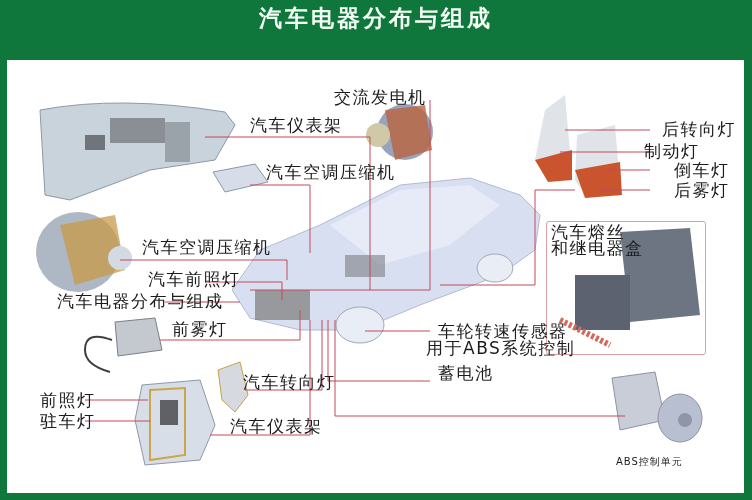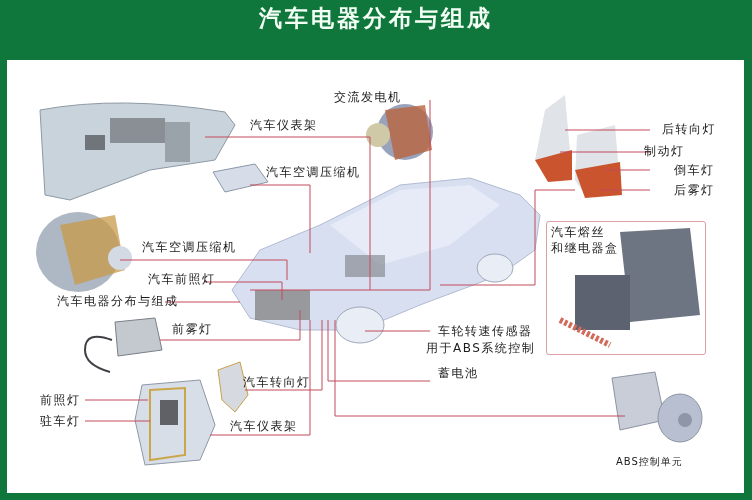--- a/index.html
+++ b/index.html
@@ -1,21 +1,21 @@
 <!DOCTYPE html>
 <html><head>
 <meta charset="utf-8">
 <style>
   html, body { margin:0; padding:0; }
   body { width:752px; height:500px; background:#0f773b; position:relative; overflow:hidden;
          font-family:"DejaVu Sans","Liberation Sans",sans-serif; }
   .title { position:absolute; left:0; top:3px; width:752px; text-align:center; color:#f4fff6;
            font-size:23px; font-weight:bold; letter-spacing:3px; }
   .panel { position:absolute; left:7px; top:60px; width:737px; height:433px; background:#ffffff; }
-  .label { position:absolute; font-size:12px; color:#1c1c1c; letter-spacing:1.5px; white-space:nowrap; line-height:15px; }
+  .label { position:absolute; font-size:17px; color:#1c1c1c; letter-spacing:1.5px; white-space:nowrap; line-height:15px; }
   .label.small { font-size:10px; letter-spacing:1px; }
   svg.lines { position:absolute; left:0; top:0; width:752px; height:500px; pointer-events:none; }
   .fusebox { position:absolute; left:546px; top:221px; width:158px; height:132px;
              border:1px solid #d9a0a6; border-radius:3px; }
 </style>
 </head>
 <body>
 
 <div class="title">汽车电器分布与组成</div>
 

